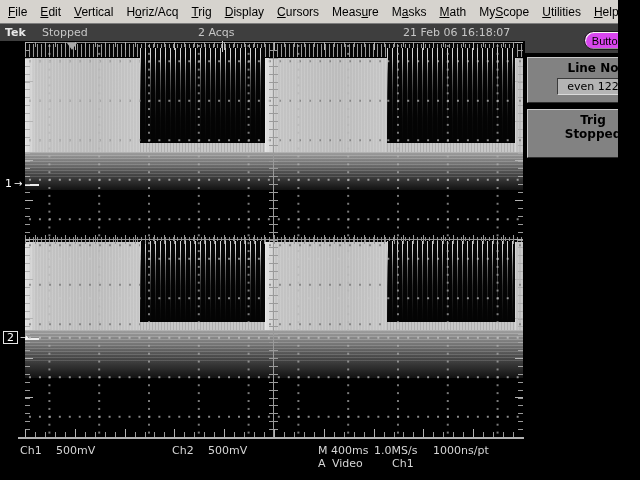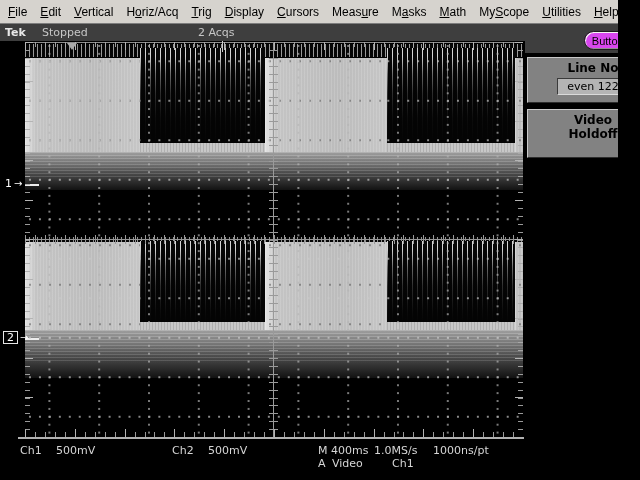--- a/index.html
+++ b/index.html
@@ -115,20 +115,21 @@
     <div class="mi"><u>M</u>ath</div>
     <div class="mi">My<u>S</u>cope</div>
     <div class="mi"><u>U</u>tilities</div>
     <div class="mi"><u>H</u>elp</div>
   </div>
 
   <div class="statusbar">
     <span class="sb brand" style="left:5px">Tek</span>
     <span class="sb" style="left:42px">Stopped</span>
     <span class="sb" style="left:198px">2 Acqs</span>
+    <span class="sb" style="left:403px">21 Feb 06 16:18:07</span>
   </div>
   <div class="panel-top-strip"></div>
   <button class="buttons-btn">Buttons</button>
 
   <div class="crt">
     <div class="grat">
 
       <div class="sync s1"></div>
       <div class="bright" style="left:0;top:16px;width:115px;height:94px"></div>
       <div class="dark" style="left:115px;top:6px;width:125px;height:95px"></div>
@@ -180,21 +181,21 @@
       <span class="num">2</span>
       <span class="arr">→</span>
     </div>
   </div>
 
   <div class="ctrl lineno">
     <div class="ctrl-label">Line No</div>
     <div class="ctrl-field">even 122</div>
   </div>
   <div class="ctrl holdoff">
-    <div class="ctrl-label">Video Holdoff</div>
+    <div class="ctrl-label">Trig Stopped</div>
   </div>
 
   <div class="grat-underline"></div>
   <div class="readouts">
     <span class="ro r1" style="left:20px">Ch1</span>
     <span class="ro r1" style="left:56px">500mV</span>
     <span class="ro r1" style="left:172px">Ch2</span>
     <span class="ro r1" style="left:208px">500mV</span>
     <span class="ro r1" style="left:318px">M 400ms</span>
     <span class="ro r1" style="left:374px">1.0MS/s</span>

